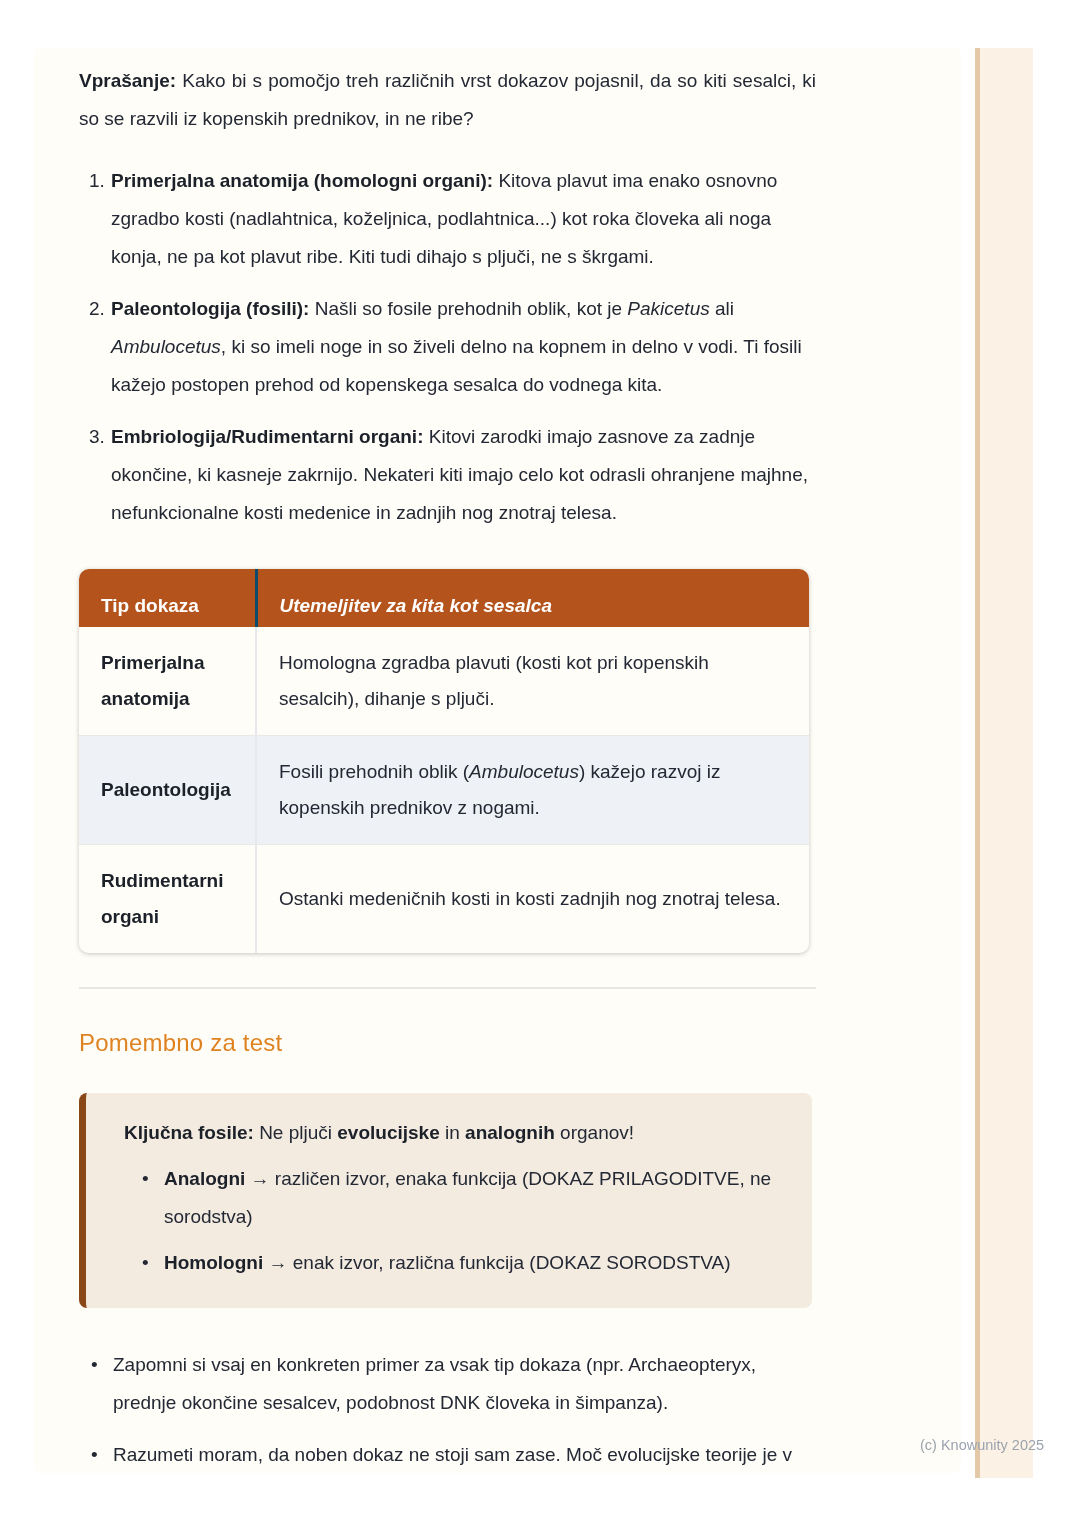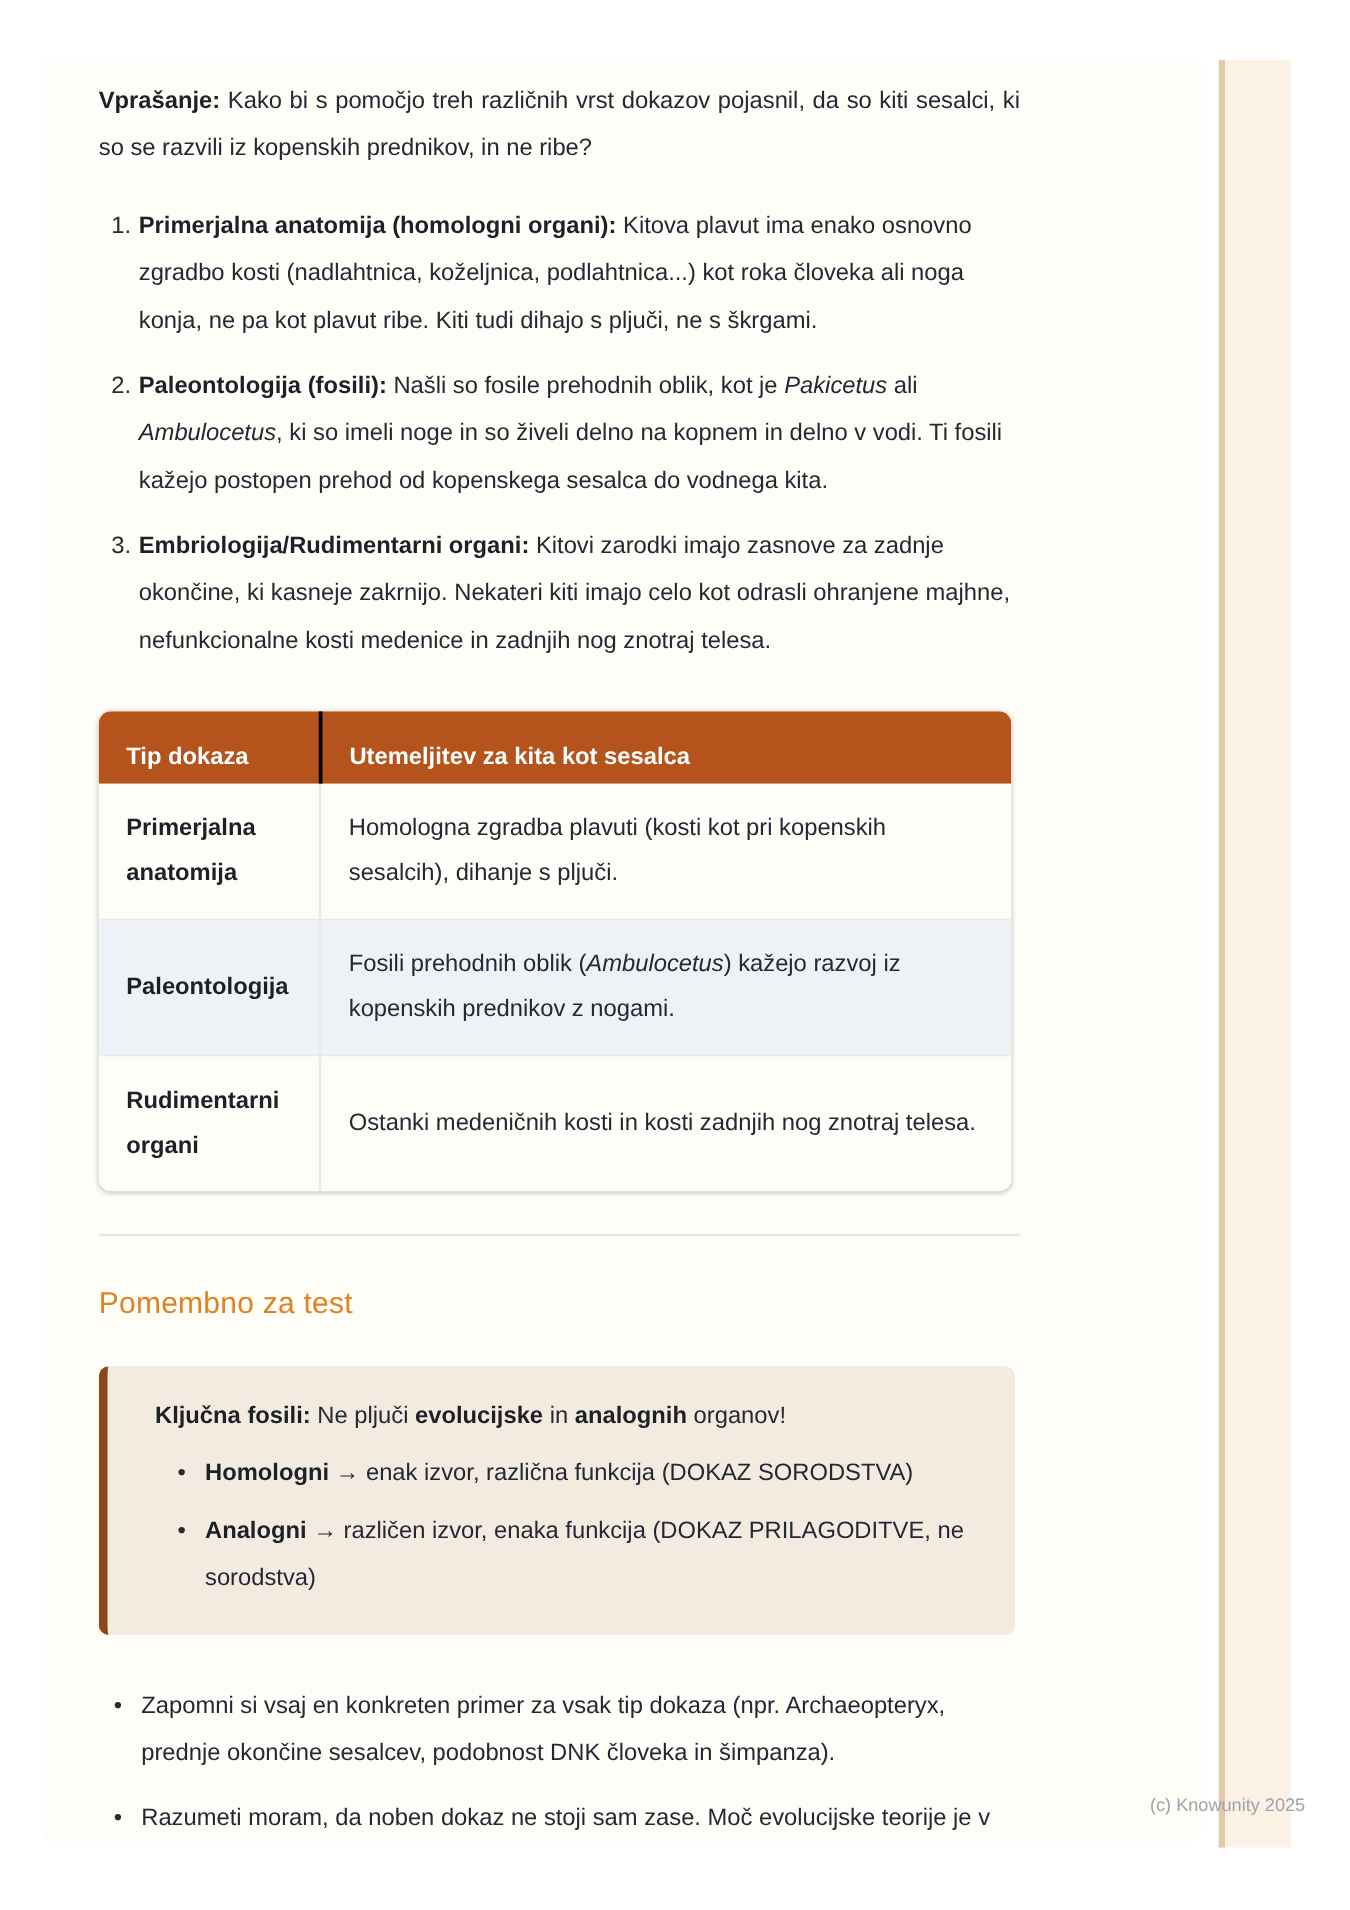--- a/index.html
+++ b/index.html
@@ -20,21 +20,21 @@
   .olist .num { flex:0 0 32px; padding-left:10px; }
   .olist .li-body { flex:1; }
 
   b, .b { font-weight:700; color:#1b2029; }
 
   .tablebox { margin-top:37px; width:730px; border-radius:10px; overflow:hidden;
     box-shadow:0 1px 4px rgba(40,30,10,0.25); font-size:19px; }
   table { border-collapse:collapse; width:100%; }
   th { background:var(--header_bg,#B4531C); color:#ffffff; text-align:left;
     font-weight:700; padding:26px 22px 10px 22px; font-size:19px; }
-  th.c2 { border-left:3px solid #000000; }
+  th.c2 { border-left:3px solid #0c4a6e;font-style:italic; }
   td { vertical-align:middle; padding:18px 22px; line-height:36px; }
   td.c1 { width:177px; font-weight:700; color:#1b2029; padding-right:10px; }
   td.c2 { border-left:2px solid #E7E9ED; }
   tr.alt td { background:var(--row_alt,#EEF1F5); }
   tr.crm td { background:#FEFDF7; }
   tbody tr + tr td { border-top:1px solid #E8EAE8; }
 
   hr.divider { border:none; border-top:2px solid #E9E7DF; margin-top:34px; width:737px; }
 
   h2.section { margin-top:40px; font-size:24px; font-weight:400;
@@ -99,28 +99,28 @@
         </tr>
       </tbody>
     </table>
   </div>
 
   <hr class="divider">
 
   <h2 class="section">Pomembno za test</h2>
 
   <div class="callout">
-    <p><span class="b">Ključna fosili: </span><span>Ne pljuči </span><span class="b">evolucijske</span><span> in </span><span class="b">analognih</span><span> organov!</span></p>
+    <p><span class="b">Ključna fosile: </span><span>Ne pljuči </span><span class="b">evolucijske</span><span> in </span><span class="b">analognih</span><span> organov!</span></p>
+    <div class="cli">
+      <span class="marker"></span>
+      <div class="note-body"><span class="b">Analogni</span><span> → različen izvor, enaka funkcija (DOKAZ PRILAGODITVE, ne sorodstva)</span></div>
+    </div>
     <div class="cli">
       <span class="marker"></span>
       <div class="note-body"><span class="b">Homologni</span><span> → enak izvor, različna funkcija (DOKAZ SORODSTVA)</span></div>
-    </div>
-    <div class="cli">
-      <span class="marker"></span>
-      <div class="note-body"><span class="b">Analogni</span><span> → različen izvor, enaka funkcija (DOKAZ PRILAGODITVE, ne sorodstva)</span></div>
     </div>
   </div>
 
   <div class="notes">
     <div class="note">
       <span class="marker"></span>
       <div class="note-body"><span>Zapomni si vsaj en konkreten primer za vsak tip dokaza (npr. Archaeopteryx, prednje okončine sesalcev, podobnost DNK človeka in šimpanza).</span></div>
     </div>
     <div class="note">
       <span class="marker"></span>

